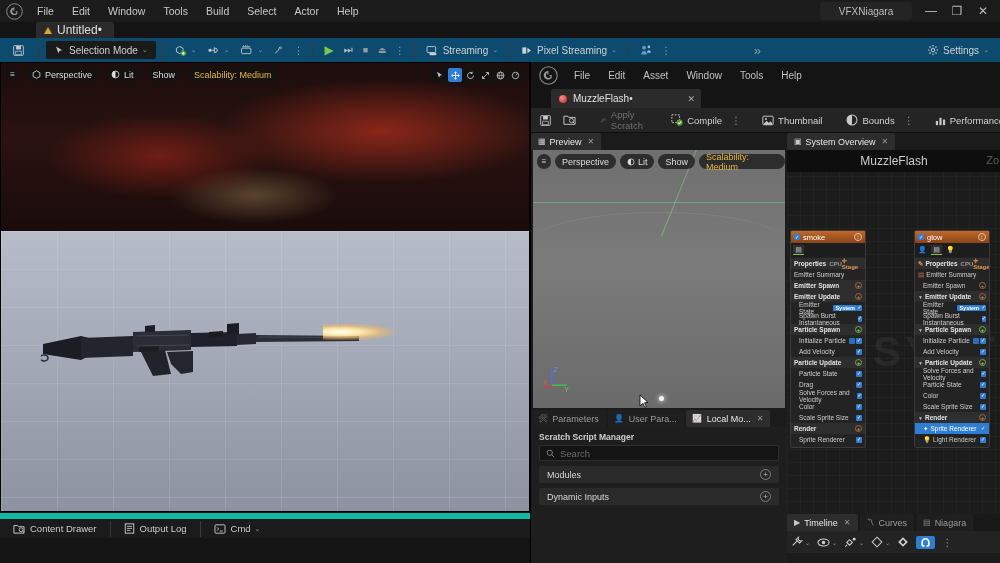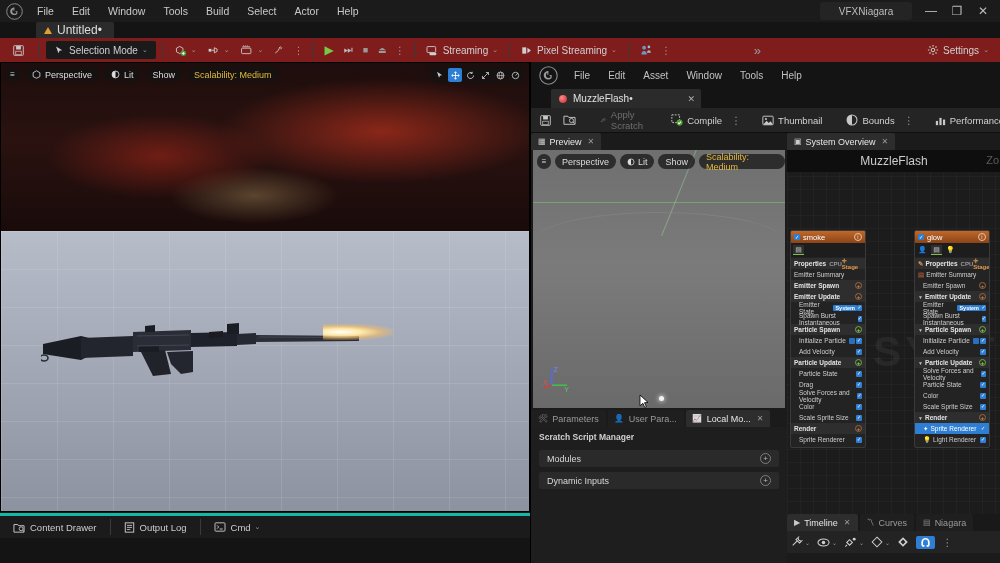--- a/index.html
+++ b/index.html
@@ -24,21 +24,21 @@
   
   .tabstrip { position:absolute; left:0; top:22px; width:1000px; height:16px; background:#141414; }
   .asset-tab { position:absolute; left:36px; top:0; height:16px; background:#2b2b2b;
     display:flex; align-items:center; padding:0 12px 0 8px; font-size:12px; color:#ddd;
     border-radius:2px 2px 0 0; }
   .asset-tab .tri { width:0;height:0;border-left:4px solid transparent;border-right:4px solid transparent;
     border-bottom:7px solid #e0a030; margin-right:5px; }
 
   
   .toolbar { position:absolute; left:0; top:38px; width:1000px; height:24px;
-    background:#7f1d1d; display:flex; align-items:center; padding:12px 4px;
+    background:#0c4a6e; display:flex; align-items:center; padding:12px 4px;
     border-bottom:1px solid #111; }
   .tbtn { display:flex; align-items:center; height:18px; padding:0 5px; font-size:10px;
     color:#d0d0d0; border-radius:2px; }
   .tbtn.dark { background:#1a1a1a; }
   .tbtn .cv { margin-left:4px; font-size:7px; color:#999; }
   .dots { letter-spacing:0px; font-size:10px; color:#9a9a9a; padding:0 3px; }
   .play { color:#78c846; font-size:11px; }
 
   
   .viewport { position:absolute; left:0; top:62px; width:530px; height:450px;
@@ -67,21 +67,21 @@
   .vp-ham { width:15px; height:15px; border-radius:8px; background:rgba(20,20,20,.72);
     display:flex;align-items:center;justify-content:center; font-size:8px; color:#ddd; }
   .vp-gizmos { position:absolute; right:4px; top:4px; display:flex; align-items:center;
     background:rgba(20,20,20,.72); border-radius:9px; height:16px; padding:0 3px; gap:1px; }
   .vp-gizmos span { width:14px;height:14px;display:flex;align-items:center;justify-content:center;
     font-size:9px;color:#ccc;border-radius:2px; }
   .vp-gizmos span.on { background:#2e7fd4; color:#fff; }
 
   
   .statusbar { position:absolute; left:0; top:513px; width:530px; height:25px;
-    background:#1b1b1b; display:flex; align-items:center; padding:0 6px; border-top:3px solid #14b8a6; }
+    background:#1b1b1b; display:flex; align-items:center; padding:0 6px; border-top:6px solid #14b8a6; }
   .statusbar .sb { display:flex; align-items:center; font-size:9.5px; color:#ccc; padding:0 7px; }
   .console { flex:1; height:15px; background:#181818; border:1px solid #2a2a2a;
     font-size:9px; color:#5e5e5e; display:flex; align-items:center; padding:0 6px;
     font-family:"Liberation Mono", monospace; margin-left:6px; max-width:175px; }
 
   
   .niagara { position:absolute; left:530px; top:62px; width:470px; height:501px;
     background:#181818; border-left:1px solid #000; }
   .nia-menubar { height:27px; display:flex; align-items:center; background:#141414; }
   .nia-menubar .mi { font-size:10px; color:#c2c2c2; padding:0 9px; }
@@ -581,20 +581,27 @@
           <span class="ico">👤</span>
           <span>User Para...</span>
         </div>
         <div class="ptab active">
           <span class="ico">📈</span>
           <span>Local Mo...</span>
           <span class="x">✕</span>
         </div>
       </div>
       <div class="ssm-label">Scratch Script Manager</div>
+      <div class="search-box">
+        <svg width="9" height="9" viewBox="0 0 12 12" style="margin-right:5px">
+            <circle cx="5" cy="5" r="3.5" fill="none" stroke="#8a8a8a" stroke-width="1.2"></circle>
+            <path d="M7.6 7.6L11 11" stroke="#8a8a8a" stroke-width="1.3"></path>
+          </svg>
+        <span>Search</span>
+      </div>
       <div class="prow">
         <span>Modules</span>
         <span class="plus">+</span>
       </div>
       <div class="prow">
         <span>Dynamic Inputs</span>
         <span class="plus">+</span>
       </div>
     </div>
 

